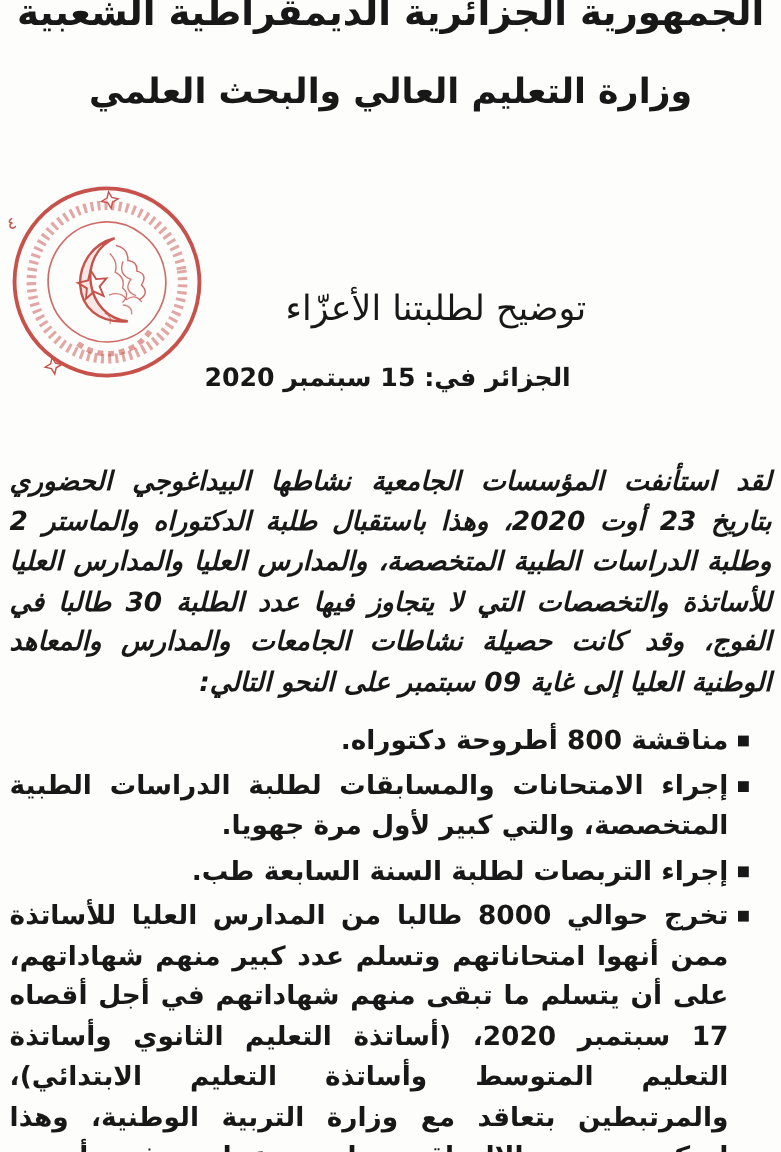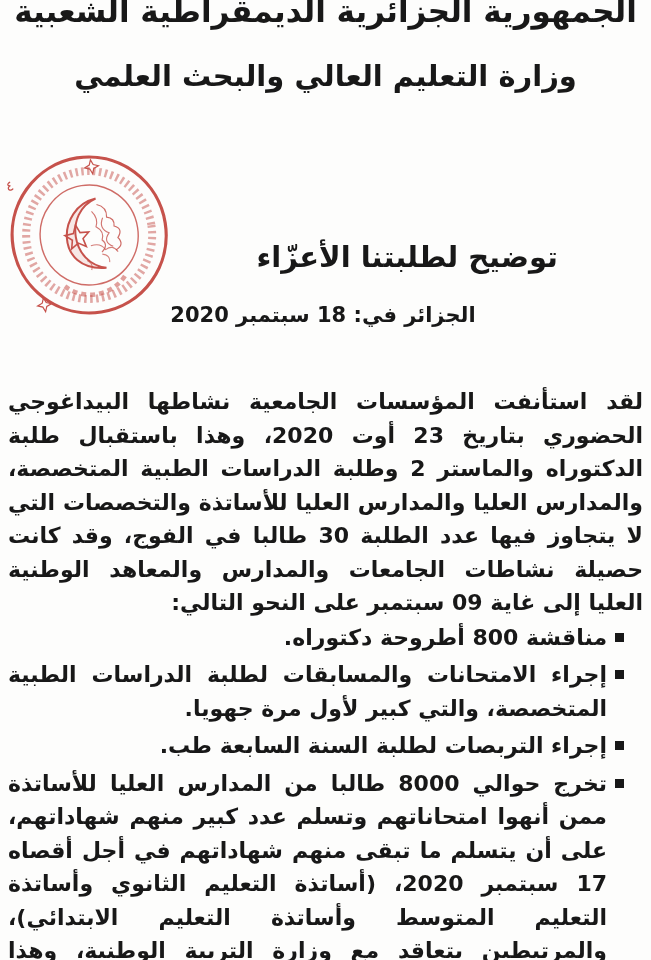--- a/index.html
+++ b/index.html
@@ -56,24 +56,24 @@
     top: 148px; left: 3px;
     width: 172px; height: 172px;
     color: var(--stamp-color);
     opacity: 0.92;
   }
 
   
   .letter-title {
     position: absolute;
     top: 234px; left: 238px; width: 320px;
-    text-align: right;
+    text-align: left;
     direction: rtl;
     font-size: 29px;
-    font-weight: 700;
+    font-weight: 400;
     line-height: 46px;
   }
   .date-line {
     position: absolute;
     top: 298px; left: 163px; width: 320px;
     text-align: center;
     direction: rtl;
     font-size: 21px;
     font-weight: 700;
     line-height: 34px;
@@ -82,21 +82,21 @@
   
   .body-block {
     position: absolute;
     top: 385px; left: 8px; right: 8px; bottom: 0;
     direction: rtl;
     font-size: 22px;
     font-weight: 700;
     line-height: 33.5px;
     text-align: justify;
   }
-  .intro-paragraph { margin: 0 0 1px 0; }
+  .intro-paragraph { margin: 0 0 15px 0; font-style: italic; }
   .bullet-list { list-style: none; margin: 0; padding: 0; }
   .bullet-list li {
     position: relative;
     padding-right: 36px;
     margin-bottom: 4px;
   }
   .bullet-marker {
     position: absolute;
     top: 12px; right: 19px;
     width: 9px; height: 9px;
@@ -135,21 +135,21 @@
 
       <path d="M 54 134 a 42 42 0 0 0 62 -2" stroke-width="4.5" stroke-dasharray="5 4" opacity="0.55"></path>
 
       <path d="M 99 13 l 2 5 5 2 -5 2 -2 5 -2 -5 -5 -2 5 -2 Z" stroke-width="1.2"></path>
       <path d="M 31 142 l 2 5 5 2 -5 2 -2 5 -2 -5 -5 -2 5 -2 Z" stroke-width="1.2"></path>
     </g>
     <text x="3" y="42" font-size="14" fill="currentColor" transform="rotate(-18 9 38)">٤</text>
   </svg>
 
   <div class="letter-title">توضيح لطلبتنا الأعزّاء</div>
-  <div class="date-line">الجزائر في: 18 سبتمبر 2020</div>
+  <div class="date-line">الجزائر في: 15 سبتمبر 2020</div>
 
   <div class="body-block">
     <p class="intro-paragraph">لقد استأنفت المؤسسات الجامعية نشاطها البيداغوجي الحضوري بتاريخ 23 أوت 2020، وهذا باستقبال طلبة الدكتوراه والماستر 2 وطلبة الدراسات الطبية المتخصصة، والمدارس العليا والمدارس العليا للأساتذة والتخصصات التي لا يتجاوز فيها عدد الطلبة 30 طالبا في الفوج، وقد كانت حصيلة نشاطات الجامعات والمدارس والمعاهد الوطنية العليا إلى غاية 09 سبتمبر على النحو التالي:</p>
     <ul class="bullet-list">
       <li>
         <span class="bullet-marker"></span>
         <span class="li-text">مناقشة 800 أطروحة دكتوراه.</span>
       </li>
       <li>
         <span class="bullet-marker"></span>

